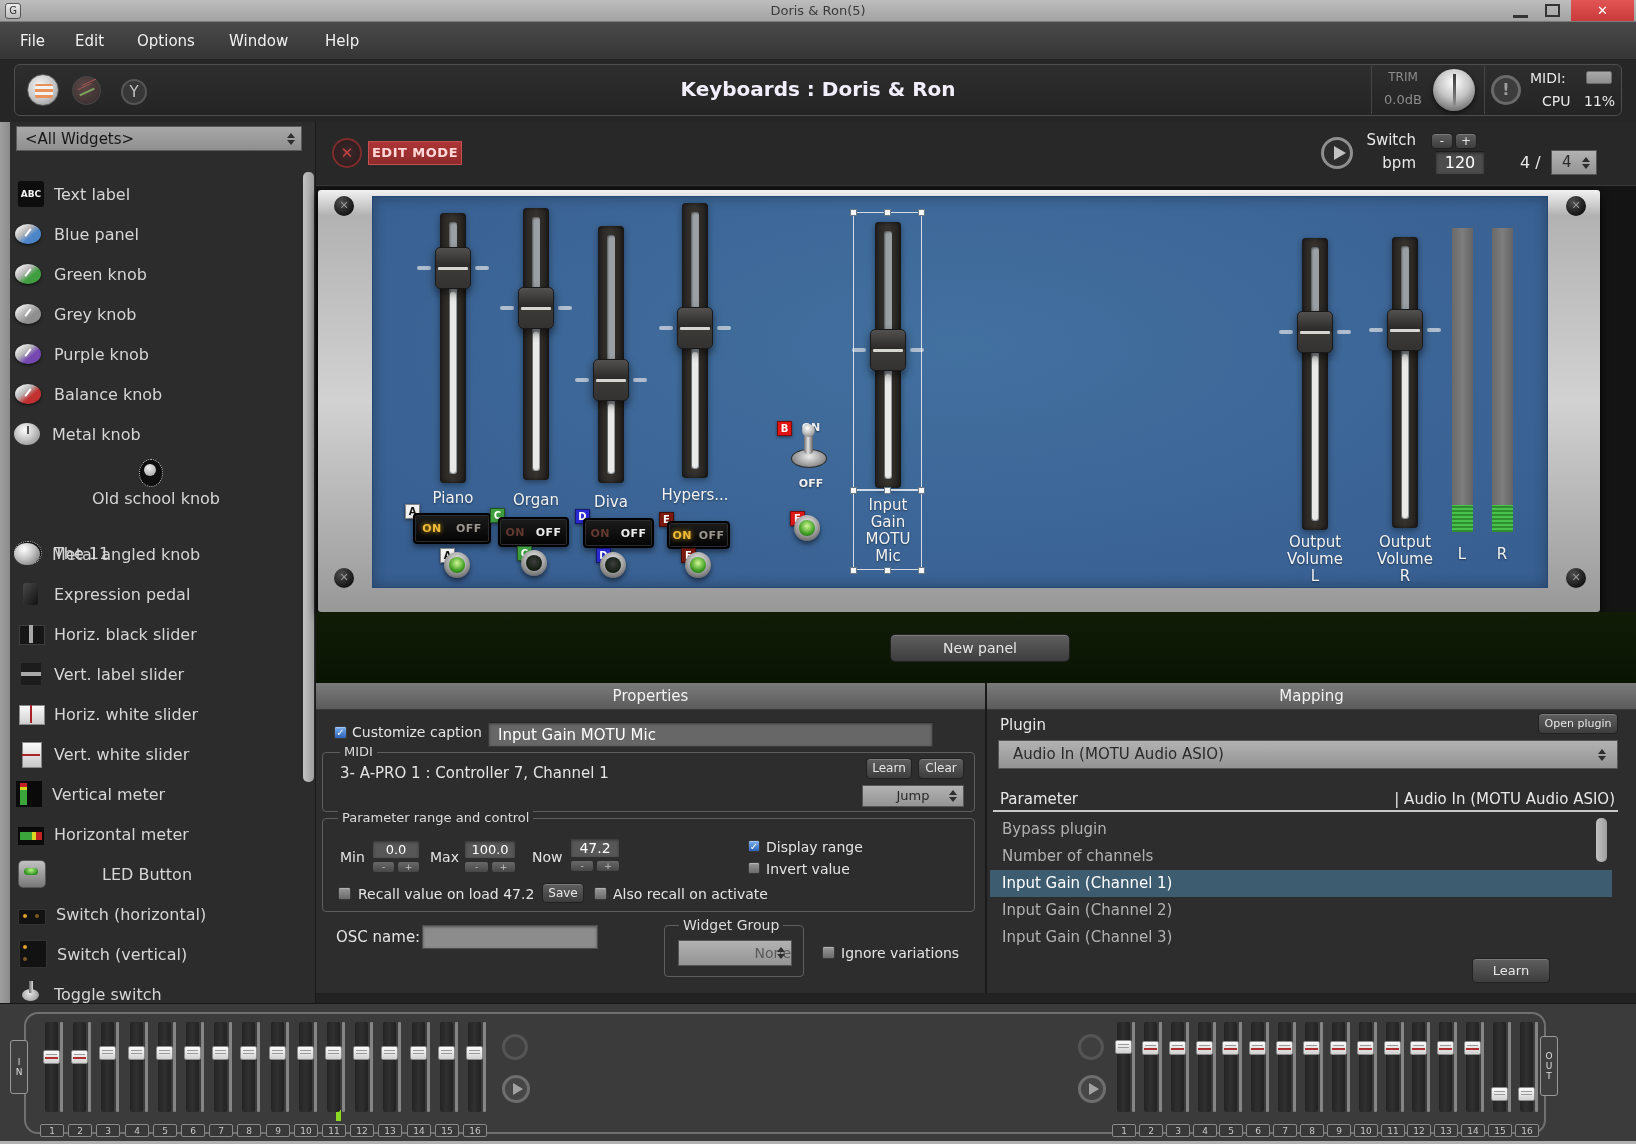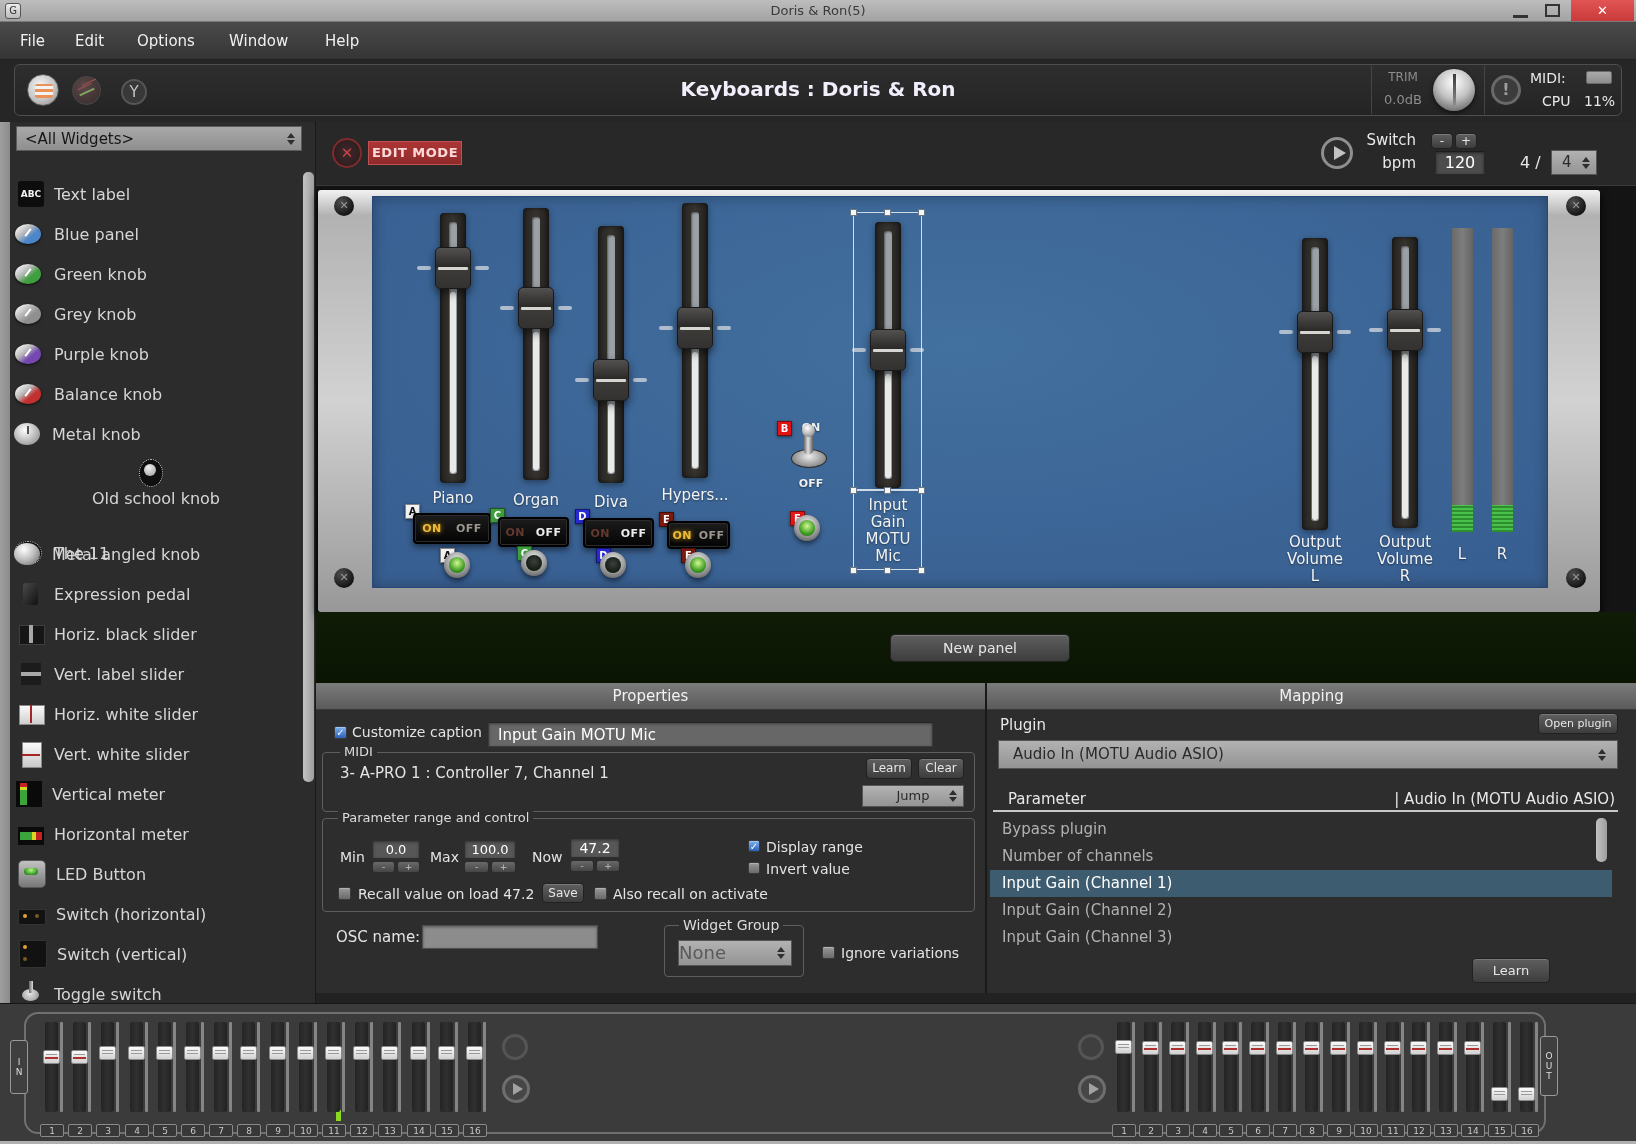--- a/index.html
+++ b/index.html
@@ -249,37 +249,37 @@
   <div class="a lbl" style="left:766px;top:861px;">Invert value</div>
   <div class="a chk" style="left:338px;top:887px;width:13px;height:13px;"></div>
   <div class="a lbl" style="left:358px;top:886px;">Recall value on load 47.2</div>
   <div class="a btn" style="left:542px;top:883px;width:42px;height:20px;line-height:18px;">Save</div>
   <div class="a chk" style="left:594px;top:887px;width:13px;height:13px;"></div>
   <div class="a lbl" style="left:613px;top:886px;">Also recall on activate</div>
   <div class="a lbl" style="left:336px;top:928px;font-size:15px;">OSC name:</div>
   <div class="a oscfld" style="left:422px;top:925px;width:176px;height:24px;"></div>
   <div class="a grp" style="left:664px;top:925px;width:140px;height:52px;"></div>
   <div class="a legend" style="left:679px;top:918px;font-size:14px;">Widget Group</div>
-  <div class="a ddg" style="left:678px;top:940px;width:114px;height:26px;font-size:18px;line-height:24px;text-align:left;color:#5a5a5a;">
+  <div class="a ddg" style="left:678px;top:940px;width:114px;height:26px;font-size:14px;line-height:24px;text-align:right;color:#5a5a5a;">
     <span>None</span>
     <span class="spn"></span>
   </div>
   <div class="a chk" style="left:822px;top:946px;width:13px;height:13px;"></div>
   <div class="a lbl" style="left:841px;top:945px;">Ignore variations</div>
 
   <div class="a panelbg" style="left:987px;top:683px;width:649px;height:310px;"></div>
   <div class="a" style="left:985px;top:683px;width:2px;height:310px;background:#191919;"></div>
   <div class="a phead" style="left:987px;top:683px;width:649px;height:27px;">Mapping</div>
   <div class="a maphdr" style="left:1000px;top:716px;width:80px;height:18px;">Plugin</div>
   <div class="a btn" style="left:1538px;top:713px;width:80px;height:21px;font-size:11px;line-height:19px;">Open plugin</div>
   <div class="a ddg" style="left:998px;top:740px;width:620px;height:29px;font-size:15px;line-height:27px;padding-left:14px;">
     <span>Audio In (MOTU Audio ASIO)</span>
     <span class="spn" style="right:10px;"></span>
   </div>
-  <div class="a maphdr" style="left:1000px;top:790px;width:120px;height:18px;margin-left:8px;">Parameter</div>
+  <div class="a maphdr" style="left:1000px;top:790px;width:120px;height:18px;">Parameter</div>
   <div class="a maphdr" style="left:1230px;top:790px;width:385px;height:18px;text-align:right;">| Audio In (MOTU Audio ASIO)</div>
   <div class="a" style="left:993px;top:810px;width:625px;height:2px;background:#c8c8c8;"></div>
   <div id="param-list"></div>
   <div class="a scroll" style="left:1596px;top:818px;width:11px;height:44px;border-radius:5px;"></div>
   <div class="a btn" style="left:1472px;top:958px;width:78px;height:25px;font-size:13px;line-height:23px;">Learn</div>
 
   <div class="a mixbg" style="left:0;top:1003px;width:1636px;height:141px;"></div>
   <div class="a mixoutline" style="left:24px;top:1012px;width:1522px;height:122px;"></div>
   <div class="a iobox" style="left:10px;top:1040px;width:18px;height:54px;padding-top:16px;">I
 N</div>
@@ -354,21 +354,21 @@
       <div class="sblabel">Vert. white slider</div>
     </div>
     <div class="a sbrow" style="left: 12px; top: 777px; width: 278px; height: 34px;">
       <div class="sbicon vertical-meter-icon"></div>
       <div class="sblabel">Vertical meter</div>
     </div>
     <div class="a sbrow" style="left: 12px; top: 817px; width: 278px; height: 34px;">
       <div class="sbicon horizontal-meter-icon"></div>
       <div class="sblabel">Horizontal meter</div>
     </div>
-    <div class="a sbrow" style="left: 12px; top: 857px; width: 278px; height: 34px;">
+    <div class="a sbrow" style="left: 12px; top: 857px; width: 278px; height: 34px; gap: 46px;">
       <div class="sbicon led-button-icon"></div>
       <div class="sblabel">LED Button</div>
     </div>
     <div class="a sbrow" style="left: 12px; top: 897px; width: 278px; height: 34px;">
       <div class="sbicon switch-horizontal-icon"></div>
       <div class="sblabel">Switch (horizontal)</div>
     </div>
     <div class="a sbrow" style="left: 12px; top: 937px; width: 278px; height: 34px;">
       <div class="sbicon switch-vertical-icon"></div>
       <div class="sblabel">Switch (vertical)</div>

